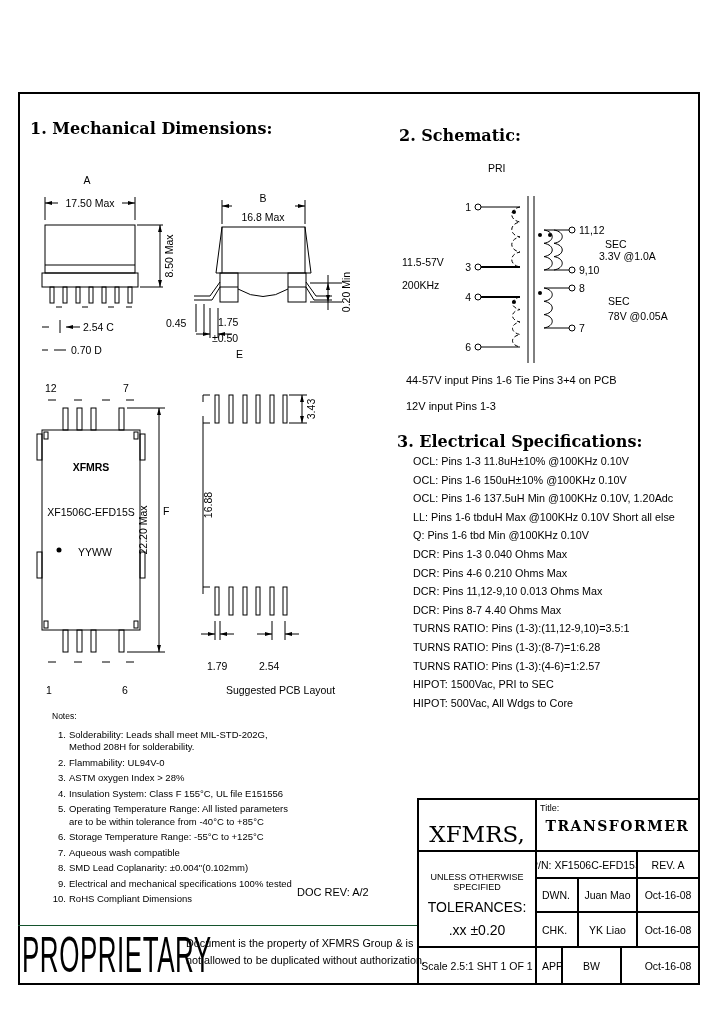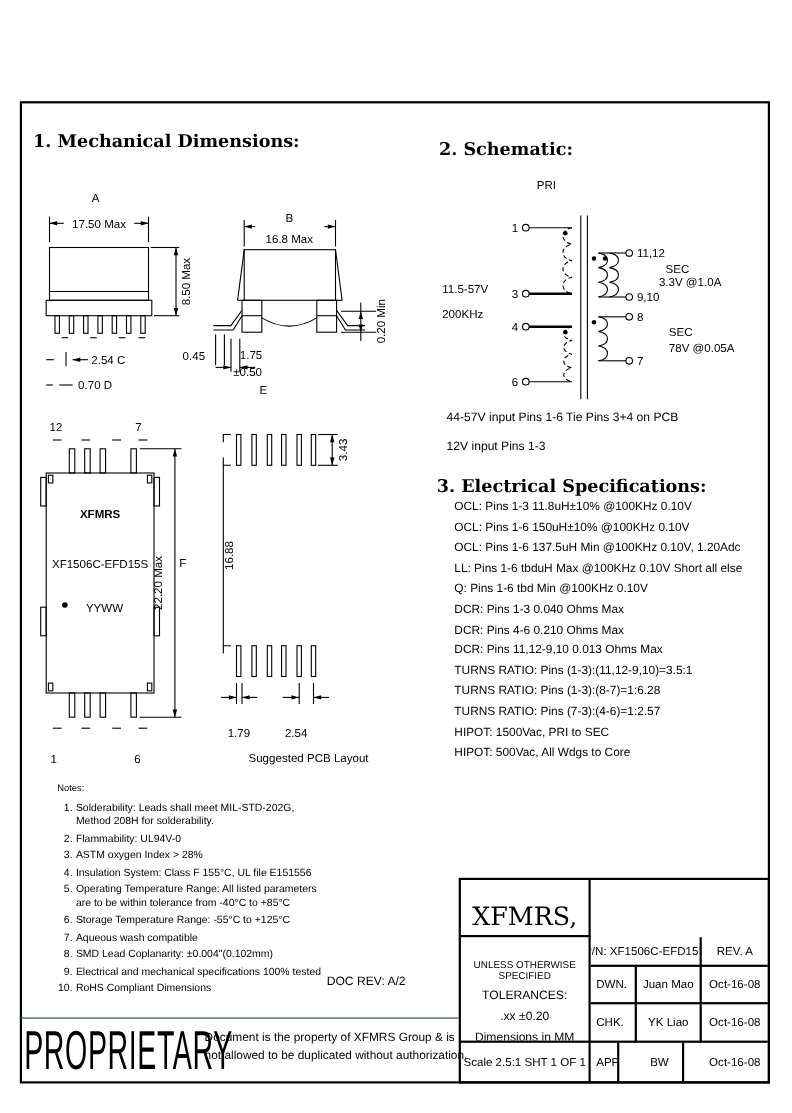--- a/index.html
+++ b/index.html
@@ -29,21 +29,21 @@
   .tb { position: absolute; left: 417px; top: 798px; width: 283px; height: 187px; border: 2px solid #000; }
   .tb .cell { position: absolute; overflow: hidden; }
   .br { border-right: 2px solid #000; }
   .bb { border-bottom: 2px solid #000; }
   .company-name { font-family: "DejaVu Serif", serif; font-size: 23px; text-align: center; margin-top: 21px; }
   .cell-title-label { font-size: 9px; position: absolute; left: 3px; top: 3px; }
   .cell-title-text { font-family: "DejaVu Serif", serif; font-weight: bold; font-size: 14px;
     letter-spacing: 1.5px; text-align: center; margin-top: 18px; }
   .tol { text-align: center; padding-top: 20px; }
   .tol .l1 { font-size: 9px; }
-  .tol .l2, .tol .l3, .tol .l4 { font-size: 11px; margin-top: 7px; }
+  .tol .l2, .tol .l3, .tol .l4 { font-size: 14px; margin-top: 7px; }
   .cell-center { display: flex; align-items: center; justify-content: center; font-size: 10.5px; white-space: nowrap; }
   .cell-left { display: flex; align-items: center; padding-left: 5px; font-size: 10.5px; white-space: nowrap; }
   
   .prop { position: absolute; left: 18px; top: 925px; width: 399px; height: 60px; border-top: 1px solid #14532d; }
   .prop-word {
     position: absolute; left: 4px; top: 2px;
     font-size: 50px; line-height: 54px; font-weight: 400;
     transform: scaleX(0.52); transform-origin: 0 0;
     letter-spacing: 1px; white-space: nowrap;
   }
@@ -206,23 +206,24 @@
 
 <div class="abs spec-lines" style="left:413px;top:452px">
   <div>OCL: Pins 1-3 11.8uH±10% @100KHz 0.10V</div>
   <div>OCL: Pins 1-6 150uH±10% @100KHz 0.10V</div>
   <div>OCL: Pins 1-6 137.5uH Min @100KHz 0.10V, 1.20Adc</div>
   <div>LL: Pins 1-6 tbduH Max @100KHz 0.10V Short all else</div>
   <div>Q: Pins 1-6 tbd Min @100KHz 0.10V</div>
   <div>DCR: Pins 1-3 0.040 Ohms Max</div>
   <div>DCR: Pins 4-6  0.210 Ohms Max</div>
   <div>DCR: Pins 11,12-9,10 0.013 Ohms Max</div>
+  <div>DCR: Pins 8-7 4.40 Ohms Max</div>
   <div>TURNS RATIO: Pins (1-3):(11,12-9,10)=3.5:1</div>
   <div>TURNS RATIO: Pins (1-3):(8-7)=1:6.28</div>
-  <div>TURNS RATIO: Pins (7-3):(4-6)=1:2.57</div>
+  <div>TURNS RATIO: Pins (1-3):(4-6)=1:2.57</div>
   <div>HIPOT: 1500Vac, PRI to SEC</div>
   <div>HIPOT: 500Vac, All Wdgs to Core</div>
 </div>
 
 <svg class="abs" style="left:35px;top:372px" width="170" height="335">
   <g stroke="#000" fill="none" stroke-width="1">
     <line x1="13" y1="28" x2="21" y2="28"></line>
     <line x1="39" y1="28" x2="47" y2="28"></line>
     <line x1="67" y1="28" x2="75" y2="28"></line>
     <line x1="91" y1="28" x2="99" y2="28"></line>
@@ -358,20 +359,24 @@
     </div>
 </div>
 
 <div class="doc-rev">DOC REV: A/2</div>
 
 <div class="tb">
   <div class="cell br bb" style="left:0;top:0;width:118px;height:52px">
     <div class="company-name">XFMRS, Inc</div>
 
   </div>
+  <div class="cell bb" style="left:118px;top:0;width:161px;height:52px">
+    <div class="cell-title-label">Title:</div>
+    <div class="cell-title-text">TRANSFORMER</div>
+  </div>
   <div class="cell br bb tol" style="left:0;top:52px;width:118px;height:96px">
     <div class="l1">UNLESS OTHERWISE SPECIFIED</div>
     <div class="l2">TOLERANCES:</div>
     <div class="l3">.xx ±0.20</div>
     <div class="l4">Dimensions in MM</div>
   </div>
   <div class="cell br" style="left:0;top:148px;width:118px;height:35px">
     <div class="cell-center" style="width:100%;height:100%">Scale 2.5:1 SHT 1 OF 1</div>
   </div>
   <div class="cell br bb cell-center" style="left:118px;top:52px;width:101px;height:27px">P/N: XF1506C-EFD15S</div>
@@ -379,21 +384,21 @@
 
   <div class="cell br bb cell-left" style="left:118px;top:79px;width:42px;height:34px">DWN.</div>
   <div class="cell br bb cell-center" style="left:160px;top:79px;width:59px;height:34px">Juan Mao</div>
   <div class="cell bb cell-center" style="left:219px;top:79px;width:60px;height:34px">Oct-16-08</div>
 
   <div class="cell br bb cell-left" style="left:118px;top:113px;width:42px;height:35px">CHK.</div>
   <div class="cell br bb cell-center" style="left:160px;top:113px;width:59px;height:35px">YK Liao</div>
   <div class="cell bb cell-center" style="left:219px;top:113px;width:60px;height:35px">Oct-16-08</div>
 
   <div class="cell br cell-left" style="left:118px;top:148px;width:26px;height:35px">APP.</div>
-  <div class="cell br cell-center" style="left:160px;top:148px;width:43px;height:35px">BW</div>
+  <div class="cell br cell-center" style="left:144px;top:148px;width:59px;height:35px">BW</div>
   <div class="cell cell-center" style="left:219px;top:148px;width:60px;height:35px">Oct-16-08</div>
 </div>
 
 <div class="prop">
   <div class="prop-word">PROPRIETARY</div>
   <div class="prop-text">Document is the property of XFMRS Group &amp; is
 not allowed to be duplicated without authorization.</div>
 </div>
 
 </body></html>

